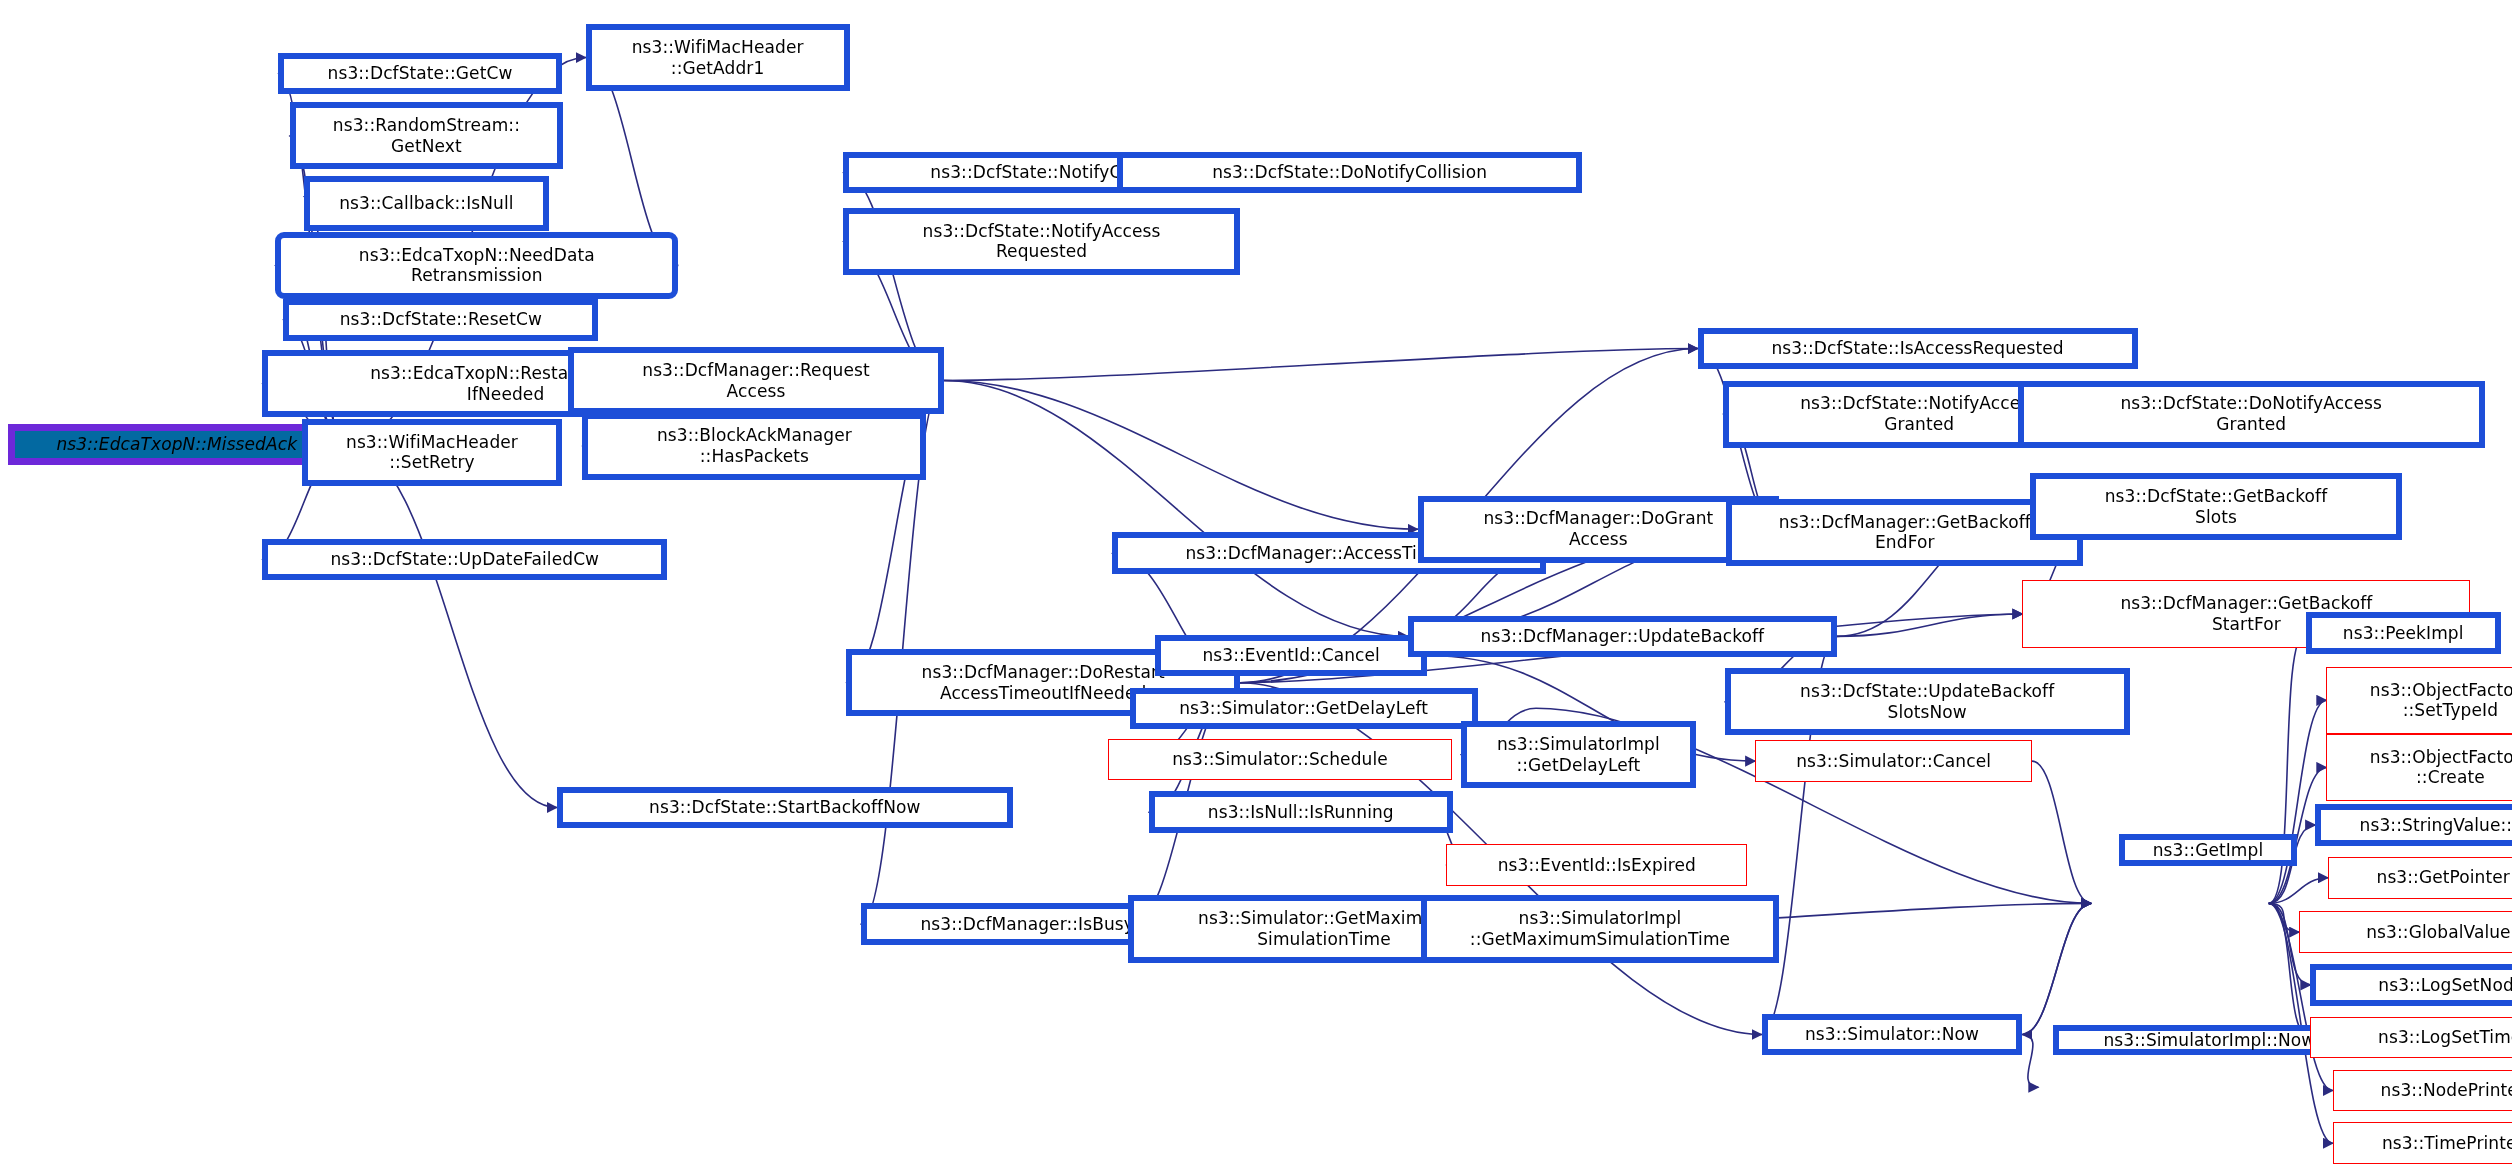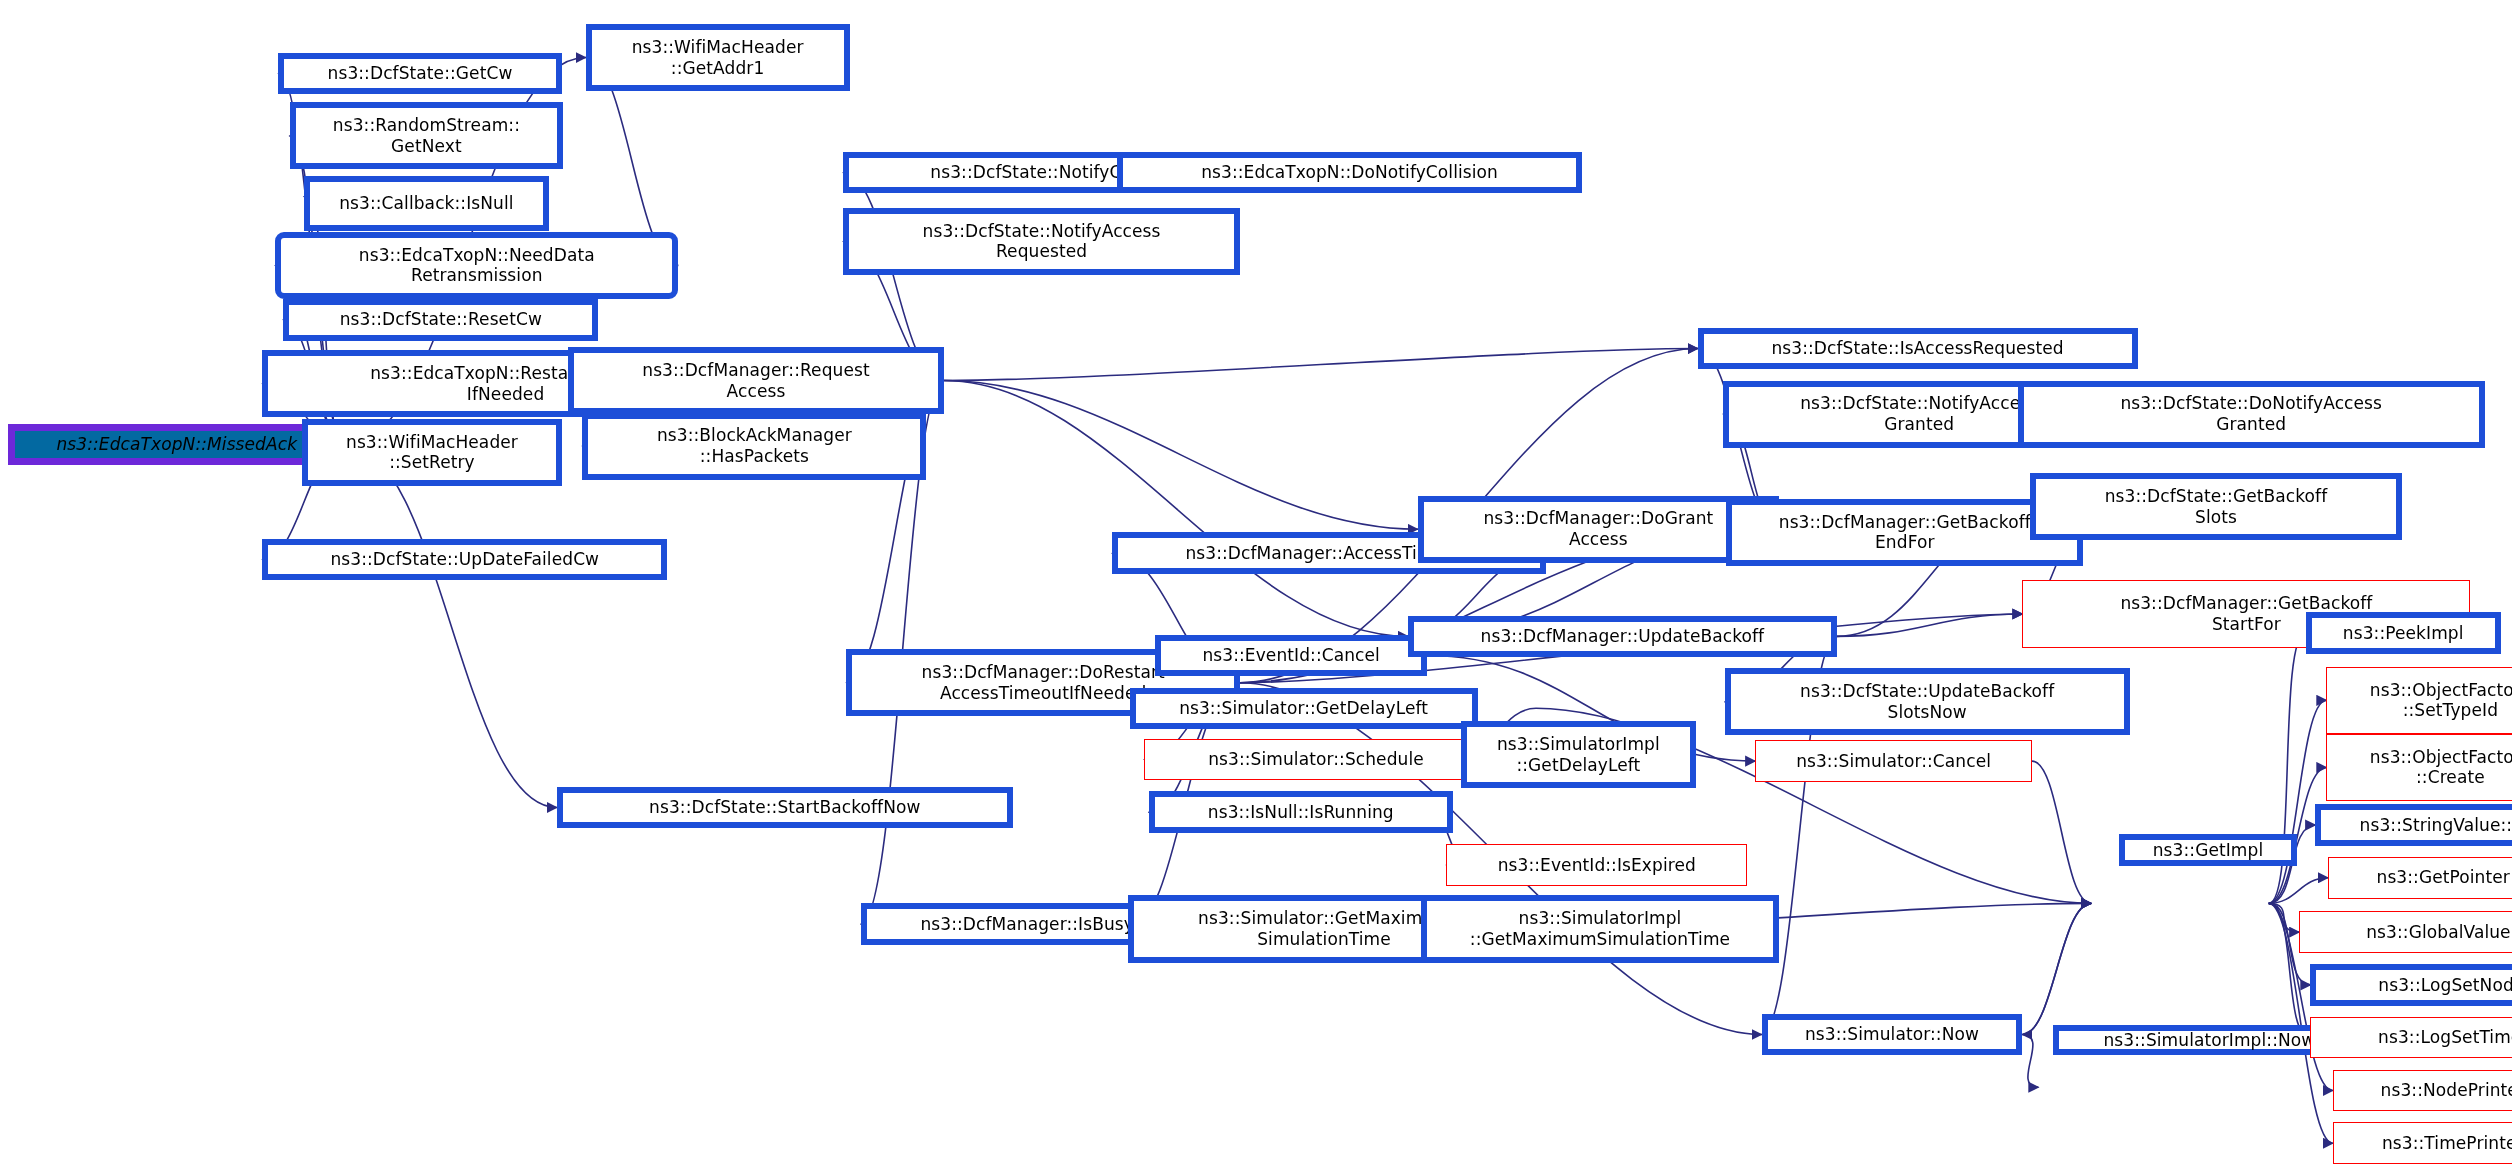--- a/index.html
+++ b/index.html
@@ -141,30 +141,30 @@
 ::SetRetry</div>
       <div class="node" style="left: 262.4px; top: 538.83px; width: 404.8px; height: 41.5714px;">ns3::DcfState::UpDateFailedCw</div>
       <div class="node" style="left: 556.8px; top: 786.659px; width: 456px; height: 41.5714px;">ns3::DcfState::StartBackoffNow</div>
       <div class="node" style="left: 585.6px; top: 23.9835px; width: 264px; height: 67.1538px;">ns3::WifiMacHeader
 ::GetAddr1</div>
       <div class="node" style="left: 568px; top: 346.962px; width: 376px; height: 67.1538px;">ns3::DcfManager::Request
 Access</div>
       <div class="node" style="left: 582.4px; top: 412.516px; width: 344px; height: 67.1538px;">ns3::BlockAckManager
 ::HasPackets</div>
       <div class="node" style="left: 843.2px; top: 151.896px; width: 425.6px; height: 41.5714px;">ns3::DcfState::NotifyCollision</div>
-      <div class="node" style="left: 1116.8px; top: 151.896px; width: 465.6px; height: 41.5714px;">ns3::EdcaTxopN::DoNotifyCollision</div>
+      <div class="node" style="left: 1116.8px; top: 151.896px; width: 465.6px; height: 41.5714px;">ns3::DcfState::DoNotifyCollision</div>
       <div class="node" style="left: 843.2px; top: 207.857px; width: 396.8px; height: 67.1538px;">ns3::DcfState::NotifyAccess
 Requested</div>
       <div class="node" style="left: 846.4px; top: 649.154px; width: 393.6px; height: 67.1538px;">ns3::DcfManager::DoRestart
 AccessTimeoutIfNeeded</div>
       <div class="node" style="left: 860.8px; top: 903.379px; width: 332.8px; height: 41.5714px;">ns3::DcfManager::IsBusy</div>
       <div class="node" style="left: 1112px; top: 532.434px; width: 433.6px; height: 41.5714px;">ns3::DcfManager::AccessTimeout</div>
       <div class="node" style="left: 1155.2px; top: 634.764px; width: 272px; height: 41.5714px;">ns3::EventId::Cancel</div>
       <div class="node" style="left: 1129.6px; top: 687.527px; width: 348px; height: 41.5714px;">ns3::Simulator::GetDelayLeft</div>
-      <div class="node red" style="left: 1144px; top: 738.692px; width: 344px; height: 41.5714px;">ns3::Simulator::Schedule</div>
+      <div class="node red" style="left: 1108px; top: 738.692px; width: 344px; height: 41.5714px;">ns3::Simulator::Schedule</div>
       <div class="node" style="left: 1148.8px; top: 791.456px; width: 304px; height: 41.5714px;">ns3::IsNull::IsRunning</div>
       <div class="node" style="left: 1128px; top: 895.385px; width: 392px; height: 67.1538px;">ns3::Simulator::GetMaximum
 SimulationTime</div>
       <div class="node" style="left: 1460.8px; top: 721.104px; width: 235.2px; height: 67.1538px;">ns3::SimulatorImpl
 ::GetDelayLeft</div>
       <div class="node red" style="left: 1446.4px; top: 844.22px; width: 300.8px; height: 41.5714px;">ns3::EventId::IsExpired</div>
       <div class="node" style="left: 1420.8px; top: 895.385px; width: 358.4px; height: 67.1538px;">ns3::SimulatorImpl
 ::GetMaximumSimulationTime</div>
       <div class="node" style="left: 1417.6px; top: 495.659px; width: 361.6px; height: 67.1538px;">ns3::DcfManager::DoGrant
 Access</div>

